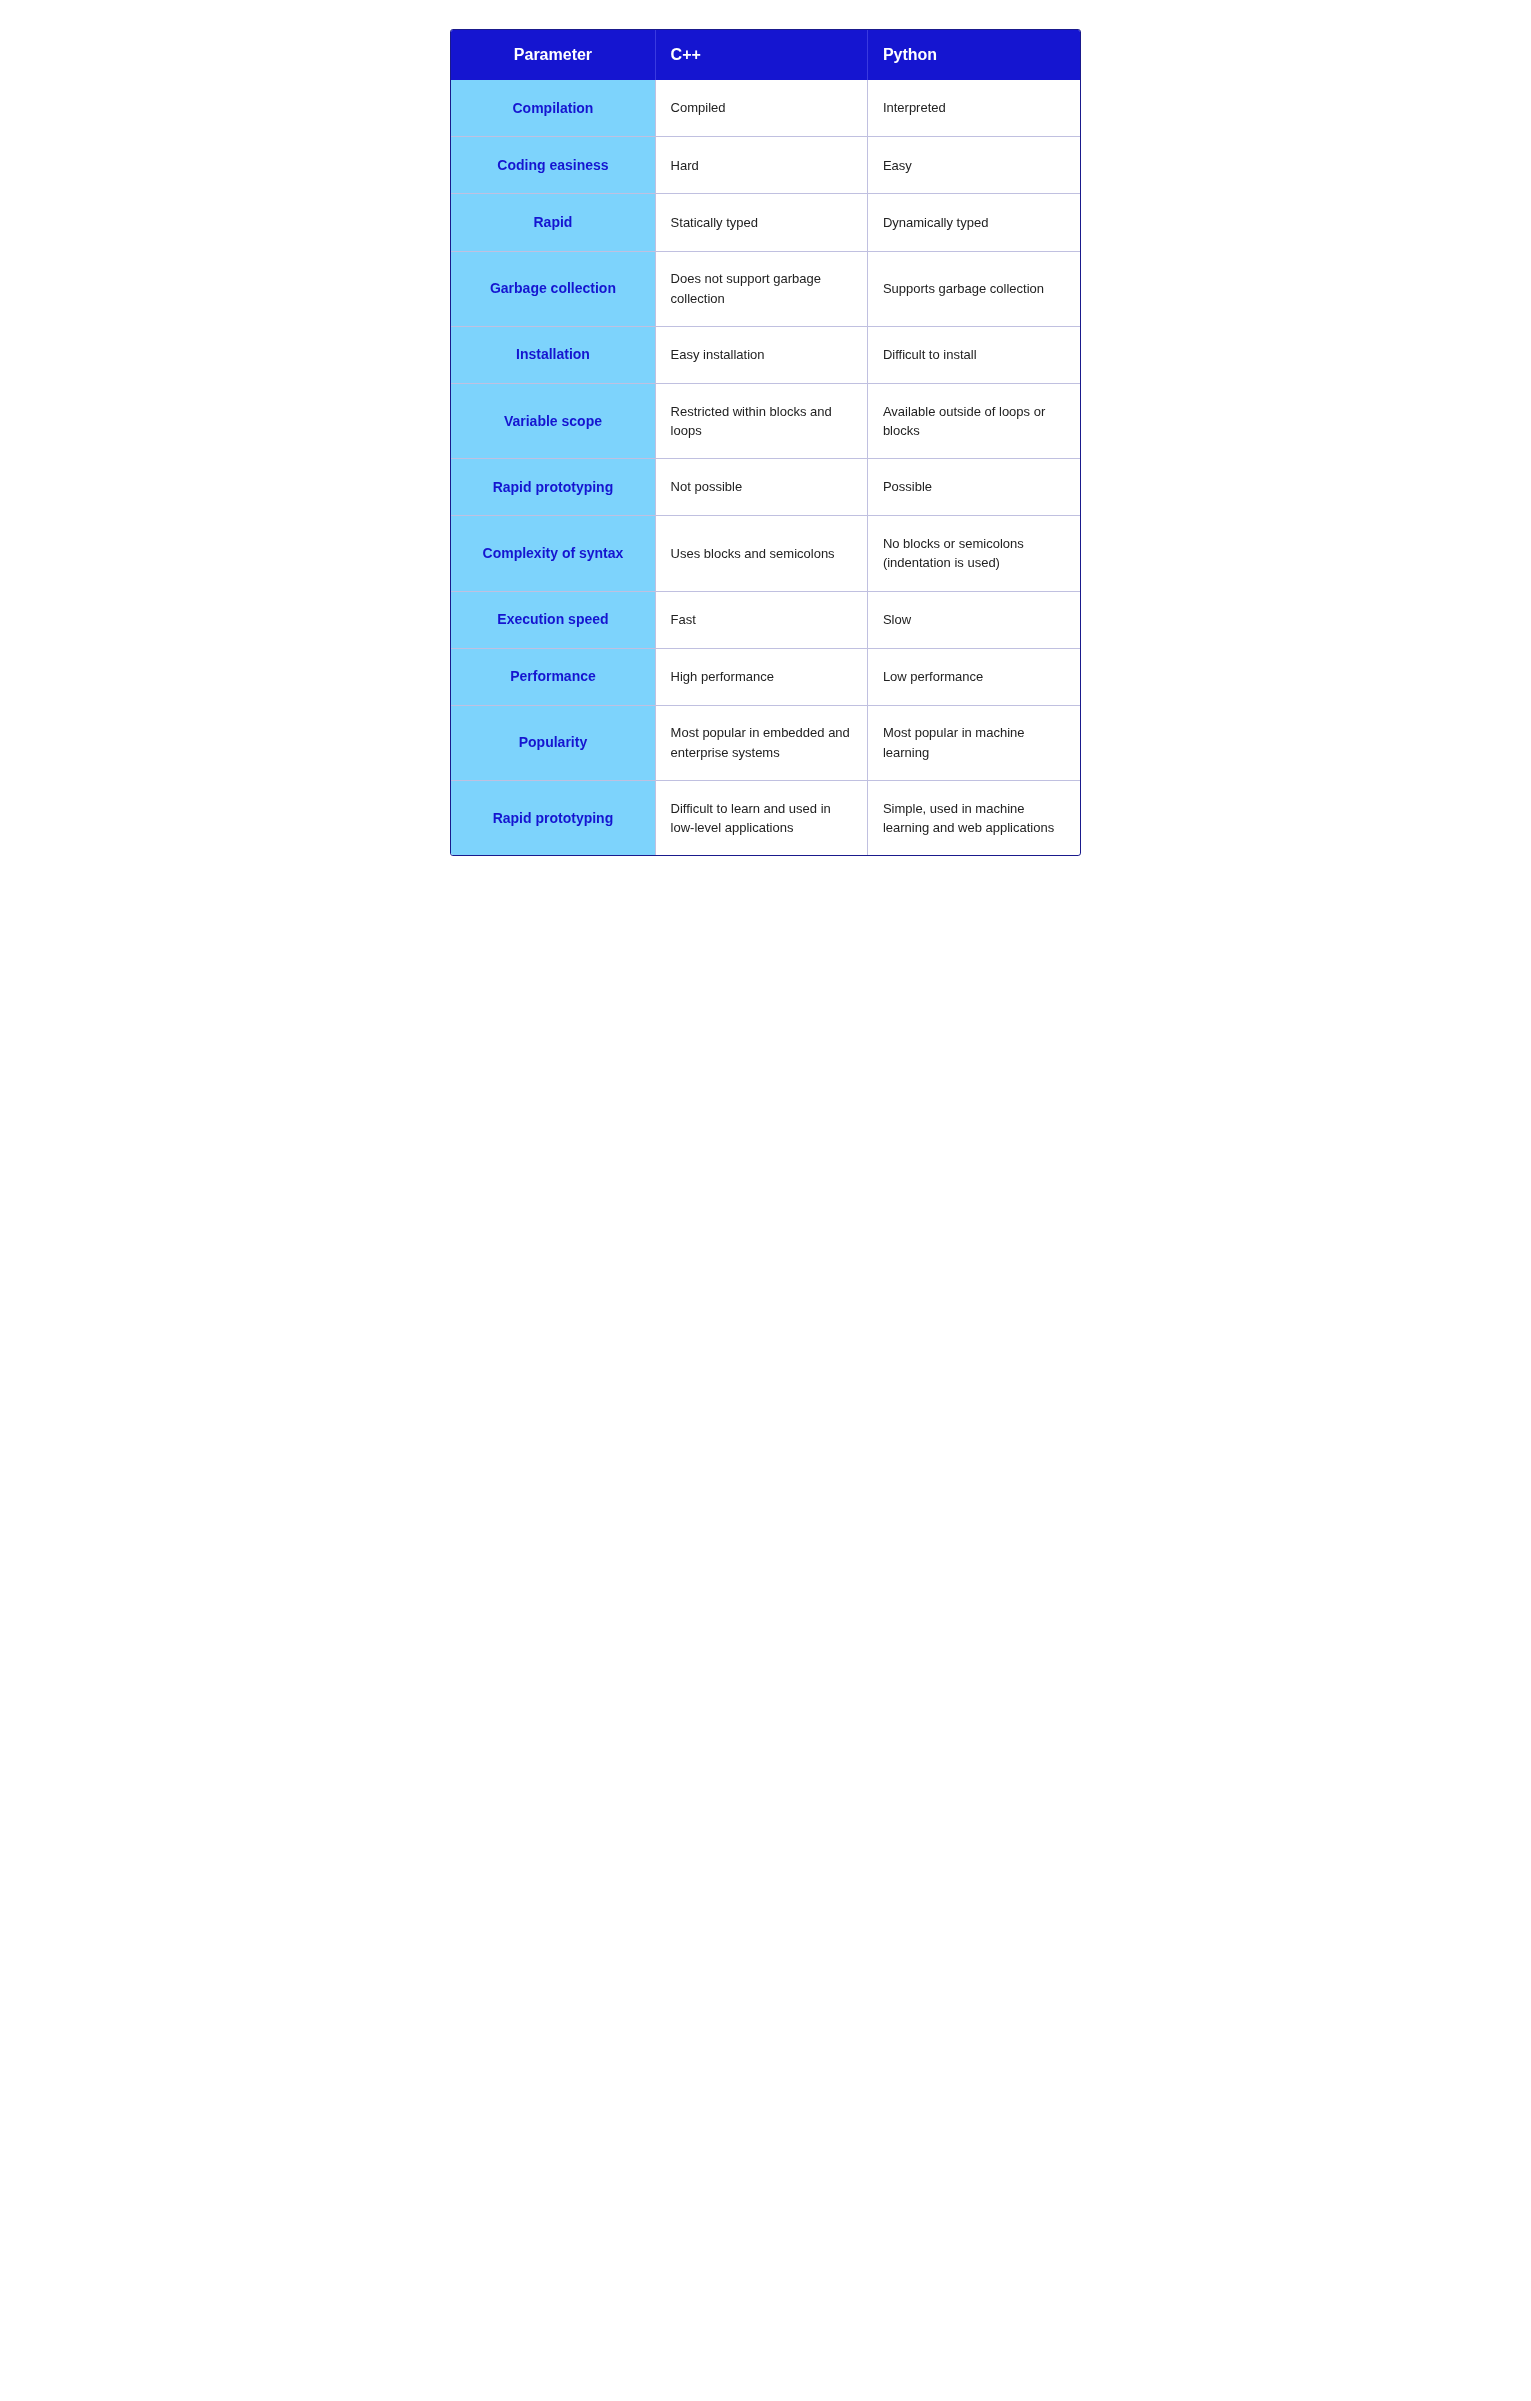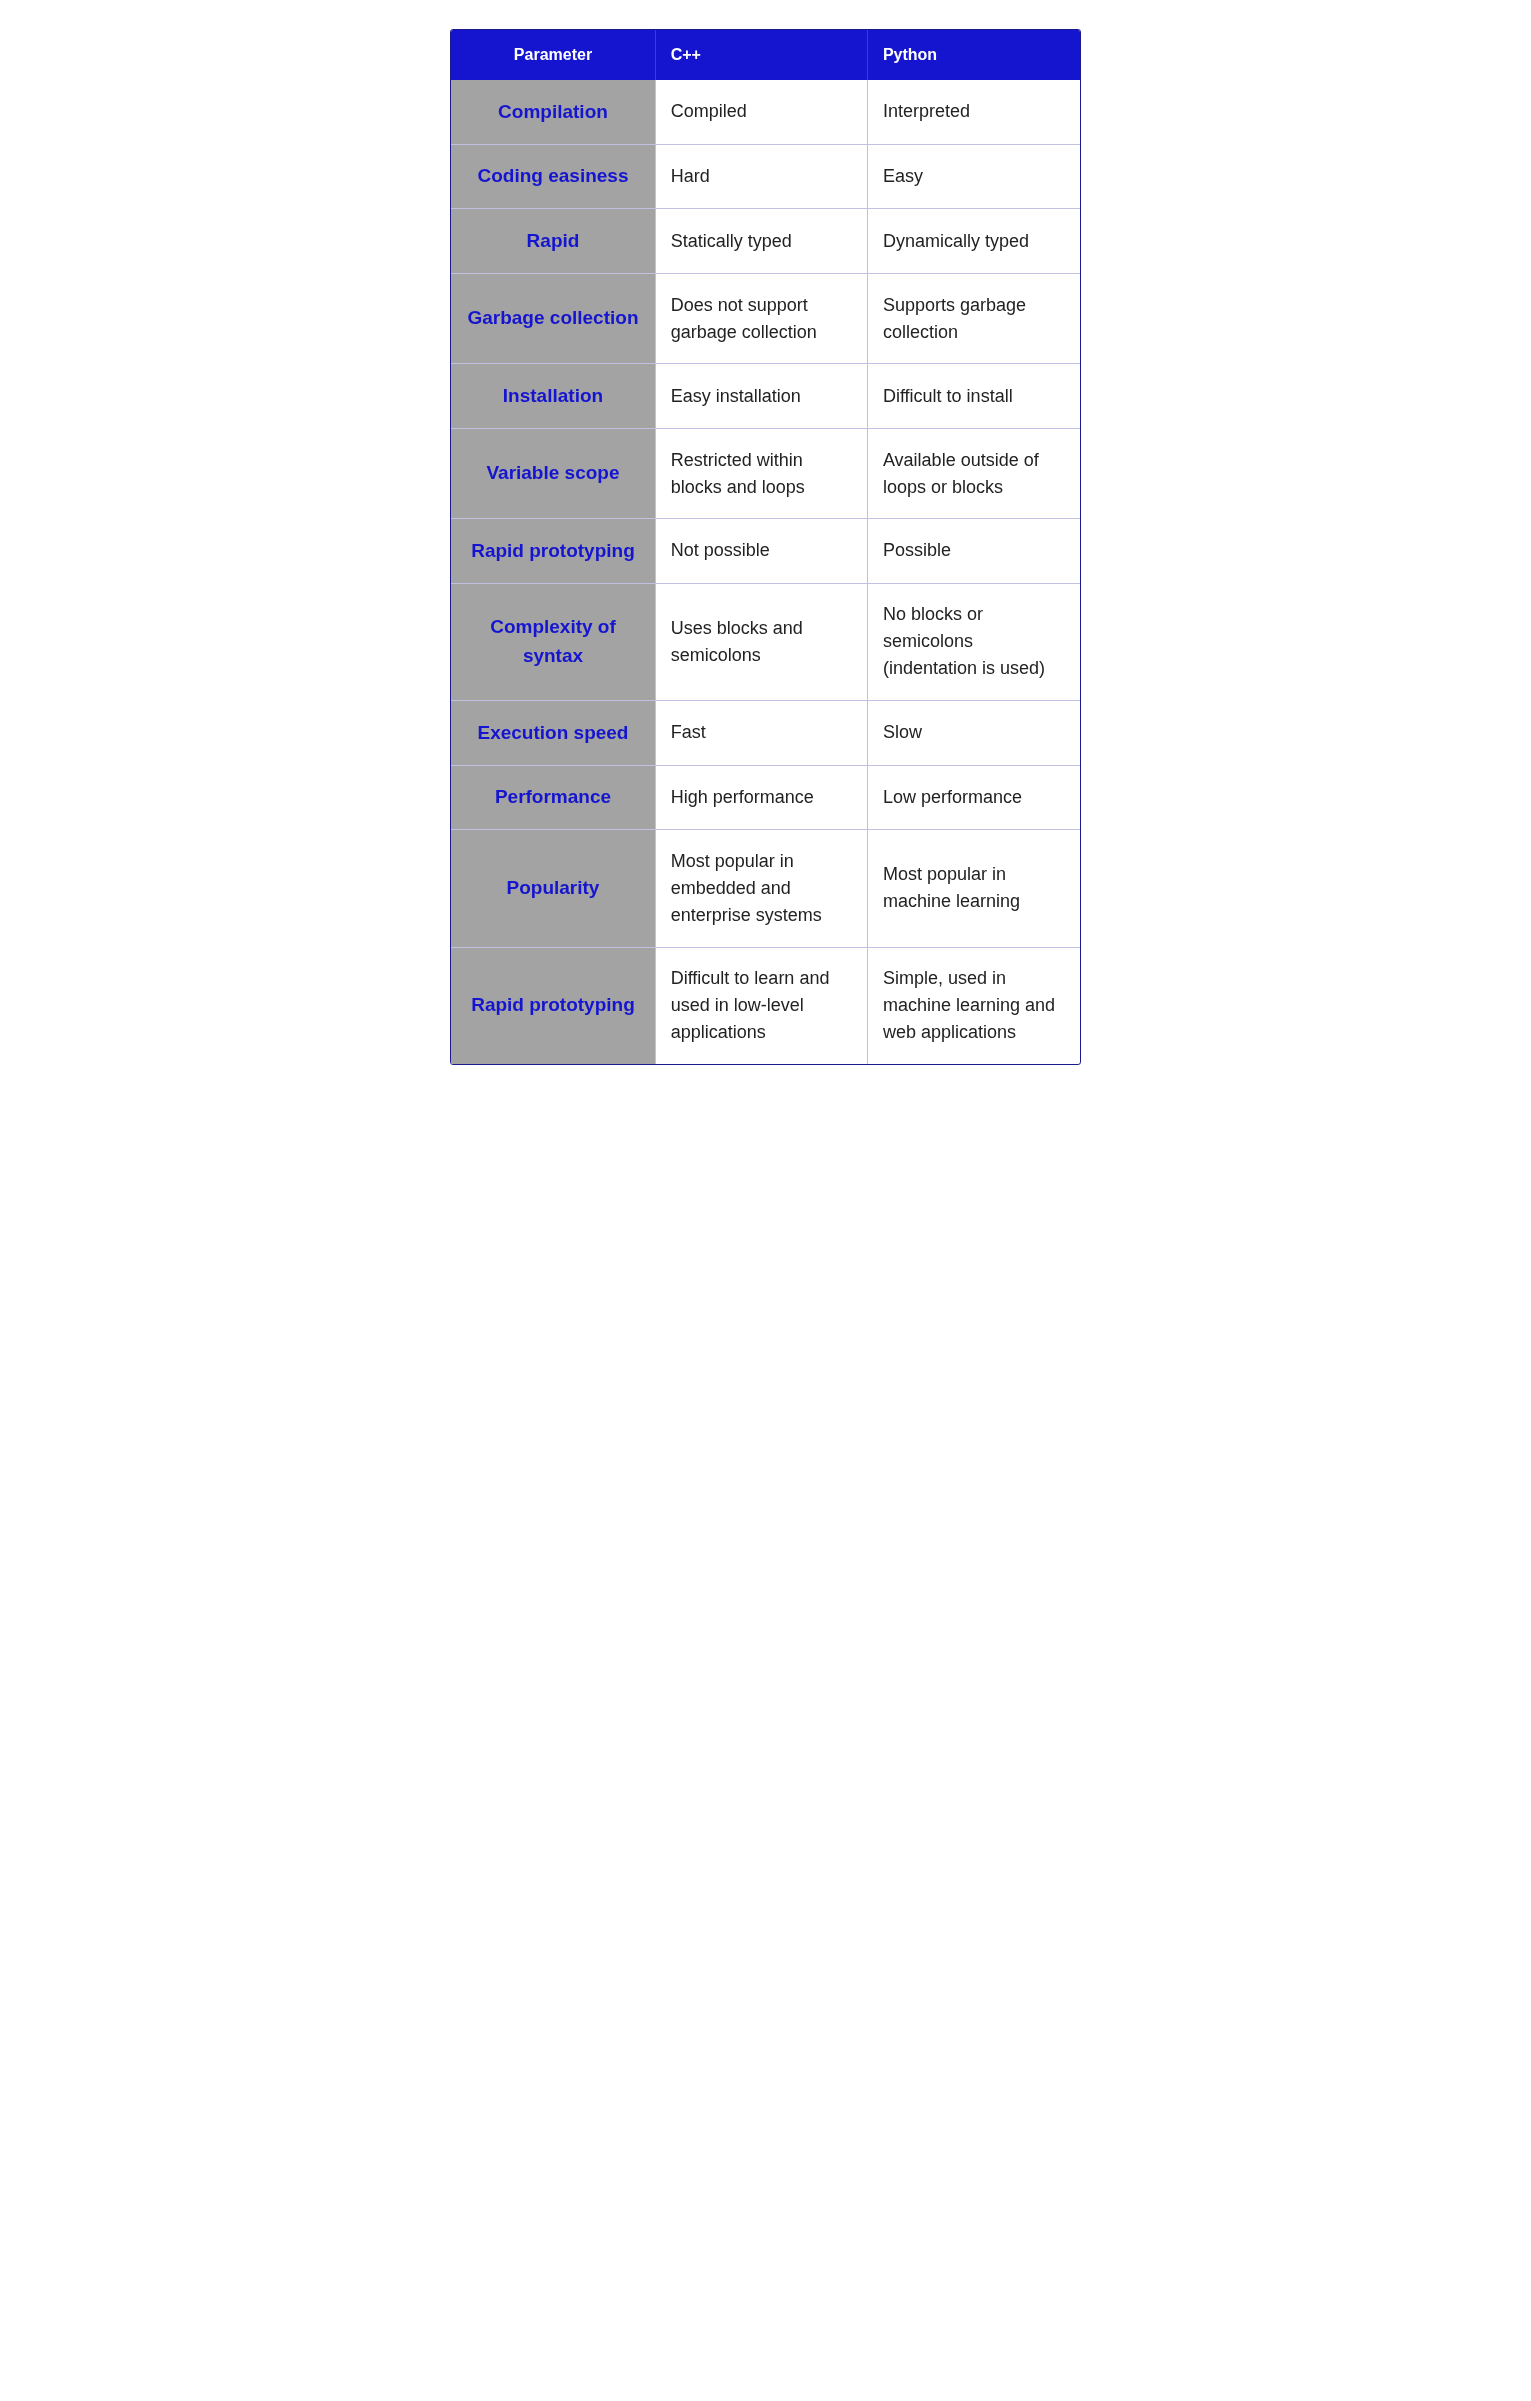--- a/index.html
+++ b/index.html
@@ -58,37 +58,37 @@
     }
 
     tbody tr:last-child {
       border-bottom: none;
     }
 
     tbody td {
       padding: 17.6px 14.7px;
       vertical-align: middle;
       border-right: 0.7px solid #c0c0e0;
-      font-size: 18px;
+      font-size: 13px;
       line-height: 1.5;
       color: #222222;
     }
 
     tbody td:last-child {
       border-right: none;
       margin-top: 28px;
     }
 
     tbody td:first-child {
       text-align: center;
       width: 205px;
-      font-size: 19px;
+      font-size: 14px;
       font-weight: bold;
       color: #1515d0;
-      background-color: #a3a3a3;
+      background-color: #7dd3fc;
     }
 
     tbody td:nth-child(2),
     tbody td:nth-child(3) {
       width: 213px;
     }
   </style>
 </head>
 <body>
 

